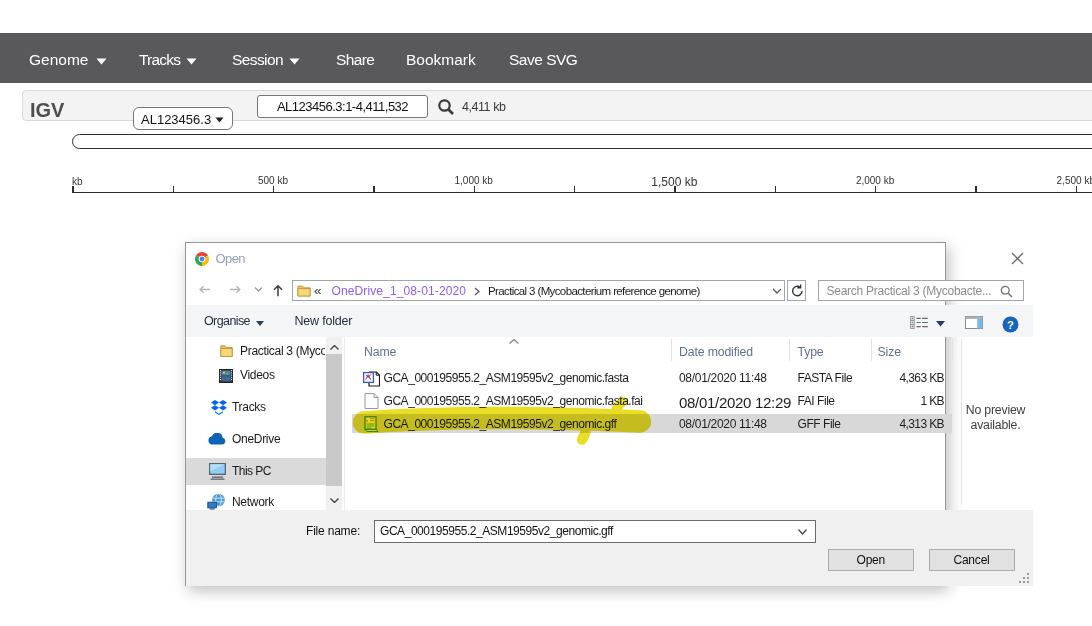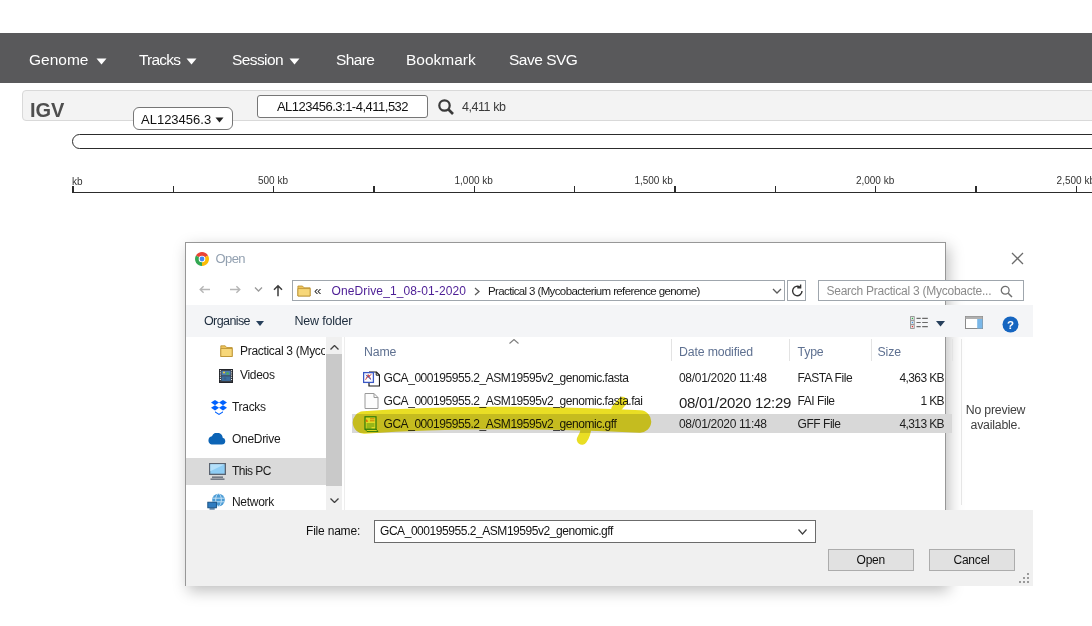--- a/index.html
+++ b/index.html
@@ -50,21 +50,21 @@
 <div class="abs" style="left:373.3px;top:186px;width:1.4px;height:6.5px;background:#2c2c2c"></div>
 <div class="abs" style="left:473.7px;top:186px;width:1.4px;height:6.5px;background:#2c2c2c"></div>
 <div class="abs" style="left:574.0px;top:186px;width:1.4px;height:6.5px;background:#2c2c2c"></div>
 <div class="abs" style="left:674.4px;top:186px;width:1.4px;height:6.5px;background:#2c2c2c"></div>
 <div class="abs" style="left:774.7px;top:186px;width:1.4px;height:6.5px;background:#2c2c2c"></div>
 <div class="abs" style="left:875.1px;top:186px;width:1.4px;height:6.5px;background:#2c2c2c"></div>
 <div class="abs" style="left:975.4px;top:186px;width:1.4px;height:6.5px;background:#2c2c2c"></div>
 <div class="abs" style="left:1075.8px;top:186px;width:1.4px;height:6.5px;background:#2c2c2c"></div>
 <div class="abs" style="left:233.0px;top:175px;width:80px;text-align:center;font-size:10px;color:#333">500 kb</div>
 <div class="abs" style="left:433.7px;top:175px;width:80px;text-align:center;font-size:10px;color:#333">1,000 kb</div>
-<div class="abs" style="left:634.4px;top:175px;width:80px;text-align:left;font-size:10px;color:#333">1,500 kb</div>
+<div class="abs" style="left:634.4px;top:175px;width:80px;text-align:center;font-size:12px;color:#333">1,500 kb</div>
 <div class="abs" style="left:835.1px;top:175px;width:80px;text-align:center;font-size:10px;color:#333">2,000 kb</div>
 <div class="abs" style="left:1035.8px;top:175px;width:80px;text-align:center;font-size:10px;color:#333">2,500 kb</div>
 <div class="abs" style="left:72px;top:176px;font-size:10px;color:#333">kb</div>
 
 <div id="dlg" class="abs" style="left:185px;top:242px;width:761px;height:344px;background:#fff;border:1px solid #979797;box-shadow:3px 5px 14px rgba(0,0,0,0.25)">
 
   <svg class="abs" style="left:8.5px;top:8.5px" width="14" height="14" viewBox="0 0 14 14">
     <g>
       <path d="M0.94 3.5 A7 7 0 0 1 13.06 3.5 L7 7 Z" fill="#ea4335"></path>
       <path d="M0.94 3.5 A7 7 0 0 1 13.06 3.5 L7 7 Z" fill="#34a853" transform="rotate(240 7 7)"></path>
@@ -90,21 +90,21 @@
   <svg class="abs" style="left:86px;top:41px" width="12" height="13" viewBox="0 0 12 13">
     <path d="M6 12.2 V1.8 M2 5.8 L6 1.8 L10 5.8" stroke="#3d3d3d" stroke-width="1.5" fill="none"></path>
   </svg>
 
   <div class="abs" style="left:106px;top:36.5px;width:493px;height:21px;background:#fff;border:1px solid #9fa6ad">
     <svg class="abs" style="left:4px;top:3px" width="14" height="13" viewBox="0 0 14 13">
       <path d="M0.9 2 h4.6 l1.5 1.8 h6.1 v8.2 h-12.2 z" fill="#eec45c" stroke="#b98f2e" stroke-width="0.8"></path>
       <path d="M0.9 4.6 h12.2 v7.4 h-12.2 z" fill="#f7d779" stroke="#b98f2e" stroke-width="0.8"></path>
     </svg>
     <div class="abs" style="left:21px;top:2px;font-size:13.5px;color:#333">«</div>
-    <div class="abs" style="left:38.5px;top:3.5px;font-size:12px;letter-spacing:0.12px;color:#4c1d95;white-space:nowrap">OneDrive_1_08-01-2020</div>
+    <div class="abs" style="left:38.5px;top:3.5px;font-size:12px;letter-spacing:0.12px;color:#8b5cf6;white-space:nowrap">OneDrive_1_08-01-2020</div>
     <svg class="abs" style="left:181px;top:6px" width="6" height="9" viewBox="0 0 6 9">
       <path d="M1 1 L5 4.5 L1 8" stroke="#5a5a5a" stroke-width="1.3" fill="none"></path>
     </svg>
     <div class="abs" style="left:195px;top:4px;font-size:11.5px;letter-spacing:-0.62px;color:#1b1b1b;white-space:nowrap">Practical 3 (Mycobacterium reference genome)</div>
     <svg class="abs" style="left:479px;top:7px" width="10" height="6" viewBox="0 0 10 6">
       <path d="M1 1 L5 5 L9 1" stroke="#5a5a5a" stroke-width="1.3" fill="none"></path>
     </svg>
   </div>
   <div class="abs" style="left:600.5px;top:36.5px;width:19px;height:21px;background:#fff;border:1px solid #9fa6ad">
     <svg class="abs" style="left:3px;top:3px" width="13" height="14" viewBox="0 0 13 14">

